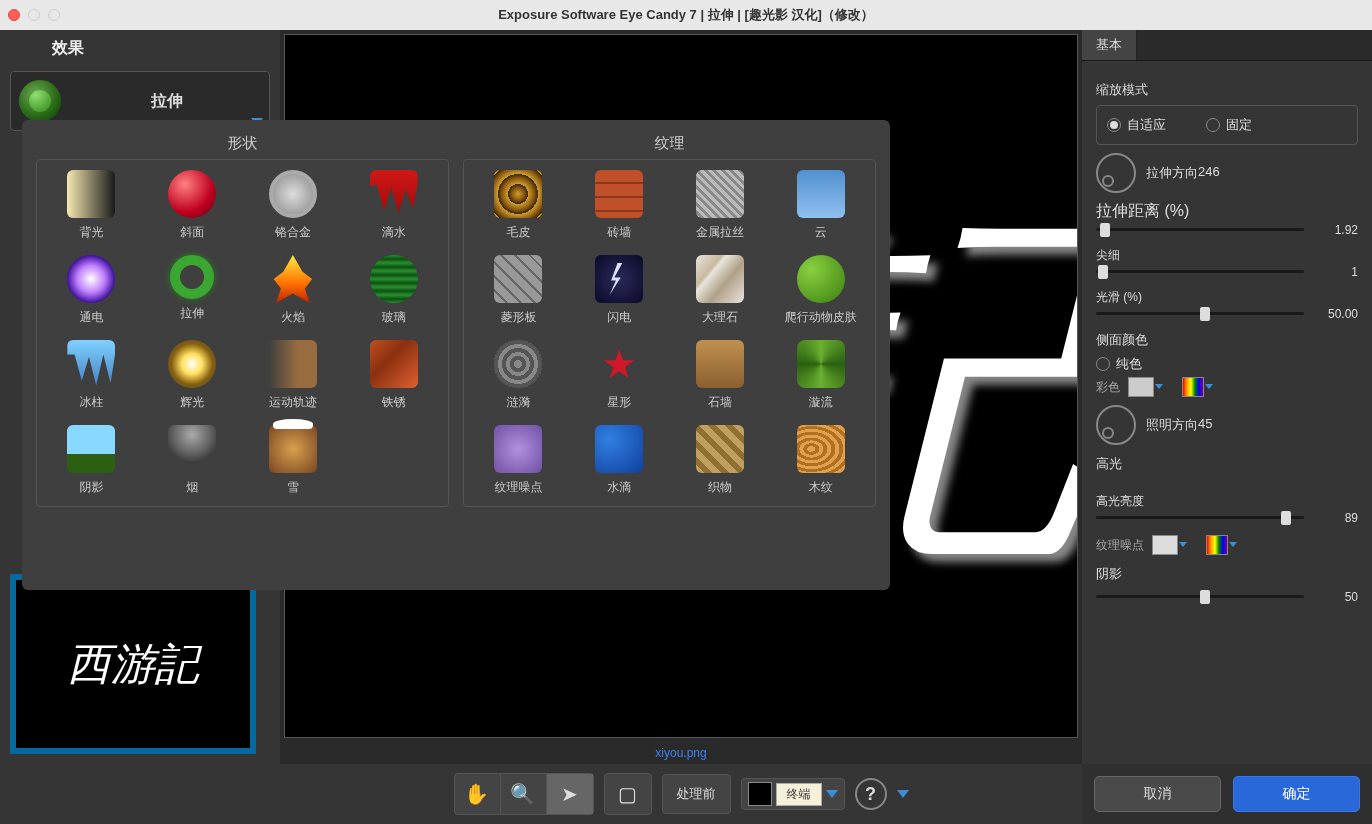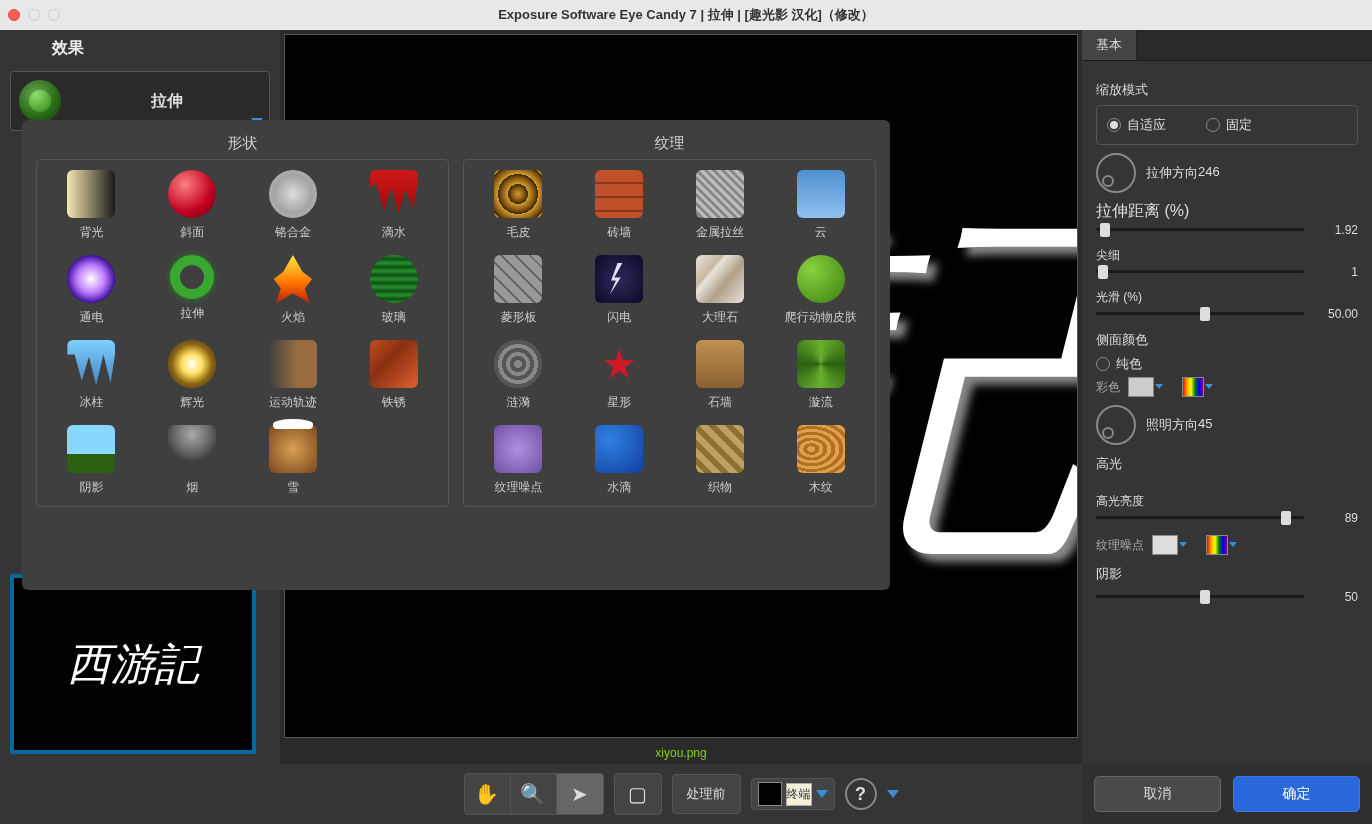--- a/index.html
+++ b/index.html
@@ -18,21 +18,21 @@
 .center-panel { flex: 1; background: #2a2a2a; display: flex; flex-direction: column; position: relative; }
 .right-panel { width: 290px; background: #353535; display: flex; flex-direction: column; }
 
 
 .panel-header { padding: 8px 12px; font-size: 16px; font-weight: bold; color: #eee; margin-left: 40px; }
 .effect-dropdown { margin: 4px 10px; border: 1px solid #555; border-radius: 4px; background: #2a2a2a; padding: 8px; display: flex; align-items: center; gap: 12px; position: relative; cursor: pointer; }
 .ring-icon { width: 42px; height: 42px; border-radius: 50%; background: radial-gradient(circle at 40% 35%, #8fe070, #3a9020 55%, #0a4a0a); box-shadow: inset 0 0 0 10px rgba(0,0,0,0.25); }
 .effect-name { font-size: 16px; font-weight: 600; flex: 1; text-align: center; }
 .dd-tri { position: absolute; right: 6px; bottom: 4px; width: 0; height: 0; border-left: 6px solid transparent; border-right: 6px solid transparent; border-top: 8px solid #3a8fd8; }
 
-.thumbnail-preview { margin: 300px 24px 10px 10px; border: 4px solid #0369a1; height: 180px; background: #000; display: flex; align-items: center; justify-content: center; }
+.thumbnail-preview { margin: 300px 24px 10px 10px; border: 6px solid #0369a1; height: 180px; background: #000; display: flex; align-items: center; justify-content: center; }
 .thumb-text { font-family: "STKaiti","KaiTi","Brush Script MT",cursive; font-size: 44px; color: #fff; font-style: italic; white-space: nowrap; }
 
 
 .effects-grid-panel { position: absolute; left: 22px; top: 120px; width: 868px; height: 470px; background: #3f3f3f; border-radius: 6px; z-index: 20; display: flex; padding: 14px; gap: 14px; }
 .grid-section { flex: 1; }
 .grid-title { text-align: center; font-size: 15px; color: #ccc; margin-bottom: 6px; }
 .grid-box { border: 1px solid #555; border-radius: 4px; padding: 10px 6px; }
 .grid { display: grid; grid-template-columns: repeat(4, 1fr); gap: 14px 4px; }
 .grid-item { display: flex; flex-direction: column; align-items: center; gap: 6px; cursor: pointer; }
 .git-icon { width: 48px; height: 48px; border-radius: 6px; }
@@ -71,21 +71,21 @@
 .ic-stone { background: linear-gradient(#c09050, #8a6030); }
 .ic-swirl { background: conic-gradient(#6ab030, #2a6010, #6ab030, #2a6010, #6ab030); border-radius: 8px; }
 .ic-noise { background: radial-gradient(#b090e0, #7050a0); }
 .ic-water { background: radial-gradient(circle at 30% 30%, #3080e0, #1040a0); }
 .ic-weave { background: repeating-linear-gradient(45deg, #c0a060 0 6px, #907030 6px 12px); }
 .ic-wood { background: repeating-radial-gradient(ellipse at 30% 50%, #e0a050 0 4px, #b07020 4px 8px); }
 
 
 .viewport { flex: 1; border: 1px solid #555; margin: 4px; background: #000; display: flex; align-items: center; justify-content: center; overflow: hidden; }
 .big-glyph { font-family: "STKaiti","KaiTi","Brush Script MT",cursive; font-size: 380px; color: #fff; font-style: italic; line-height: 1; transform: translateX(220px); filter: drop-shadow(8px 8px 4px #888); }
-.filename { text-align: center; font-size: 12px; color: #84cc16; padding: 4px; }
+.filename { text-align: center; font-size: 12px; color: #3b82f6; padding: 4px; }
 
 
 .tab-row { display: flex; background: #2a2a2a; border-bottom: 1px solid #1a1a1a; }
 .tab { padding: 6px 14px; font-size: 13px; background: #444; border-right: 1px solid #222; }
 .right-body { flex: 1; padding: 10px 14px; overflow-y: auto; font-size: 13px; }
 .section-title { font-size: 13px; color: #ddd; margin: 10px 0 6px; }
 .scale-box { border: 1px solid #555; border-radius: 4px; padding: 10px; display: flex; gap: 40px; }
 .radio-row { display: flex; align-items: center; gap: 6px; }
 .radio-dot { width: 14px; height: 14px; border: 1px solid #888; border-radius: 50%; display: inline-flex; align-items: center; justify-content: center; }
 .radio-dot.on::after { content:''; width: 8px; height: 8px; background: #ddd; border-radius: 50%; }
@@ -112,21 +112,21 @@
 
 .bottom-bar { position: absolute; bottom: 0; left: 0; right: 0; height: 60px; background: #353535; display: flex; align-items: center; }
 .tool-center { flex: 1; display: flex; align-items: center; justify-content: center; gap: 10px; margin-left: 280px; margin-right: 290px; }
 .tool-group { display: flex; border: 1px solid #555; border-radius: 4px; background: #444; }
 .tool-btn { width: 46px; height: 40px; display: flex; align-items: center; justify-content: center; font-size: 20px; border-right: 1px solid #555; cursor: pointer; }
 .tool-btn:last-child { border-right: none; }
 .tool-btn.sel { background: #666; }
 .pre-btn { padding: 0 14px; height: 40px; display: flex; align-items: center; border: 1px solid #555; border-radius: 4px; background: #444; font-size: 13px; }
 .fg-bg { display: flex; align-items: center; border: 1px solid #555; border-radius: 4px; background: #444; padding: 3px 6px; gap: 4px; position: relative; }
 .fg-bg .sq { width: 24px; height: 24px; border: 1px solid #888; }
-.fg-bg .lbl { background: #f5f0da; color: #333; padding: 2px 0; font-size: 12px; border: 1px solid #aaa; }
+.fg-bg .lbl { background: #f5f0da; color: #333; padding: 2px 10px; font-size: 12px; border: 1px solid #aaa; }
 .help-btn { width: 32px; height: 32px; border: 2px solid #888; border-radius: 50%; display: flex; align-items: center; justify-content: center; font-size: 18px; font-weight: bold; }
 .right-btns { position: absolute; right: 0; bottom: 0; width: 290px; height: 60px; display: flex; align-items: center; justify-content: center; gap: 12px; background: #2f2f2f; padding: 0 12px; }
 .big-btn { flex: 1; height: 36px; border-radius: 5px; display: flex; align-items: center; justify-content: center; font-size: 14px; cursor: pointer; }
 .btn-cancel { background: #4a4a4a; border: 1px solid #666; }
 .btn-ok { background: #2968d8; border: 1px solid #3a78e8; color: #fff; }
 </style>
 </head>
 <body>
 
 <div class="titlebar">

